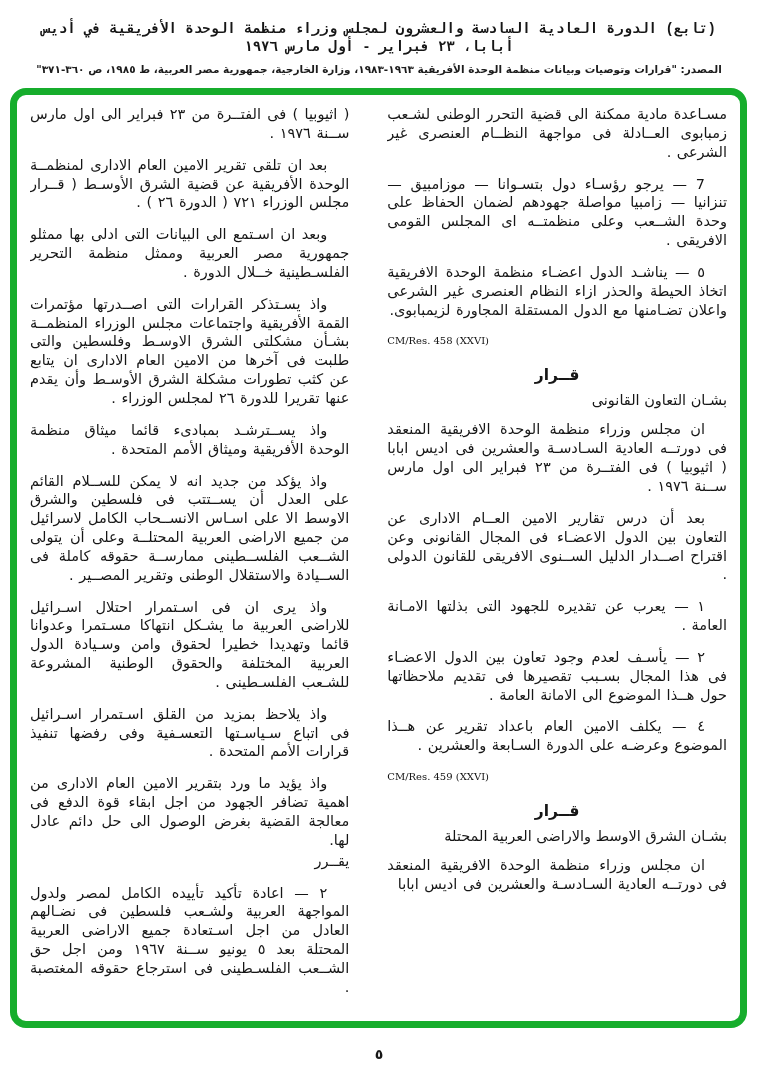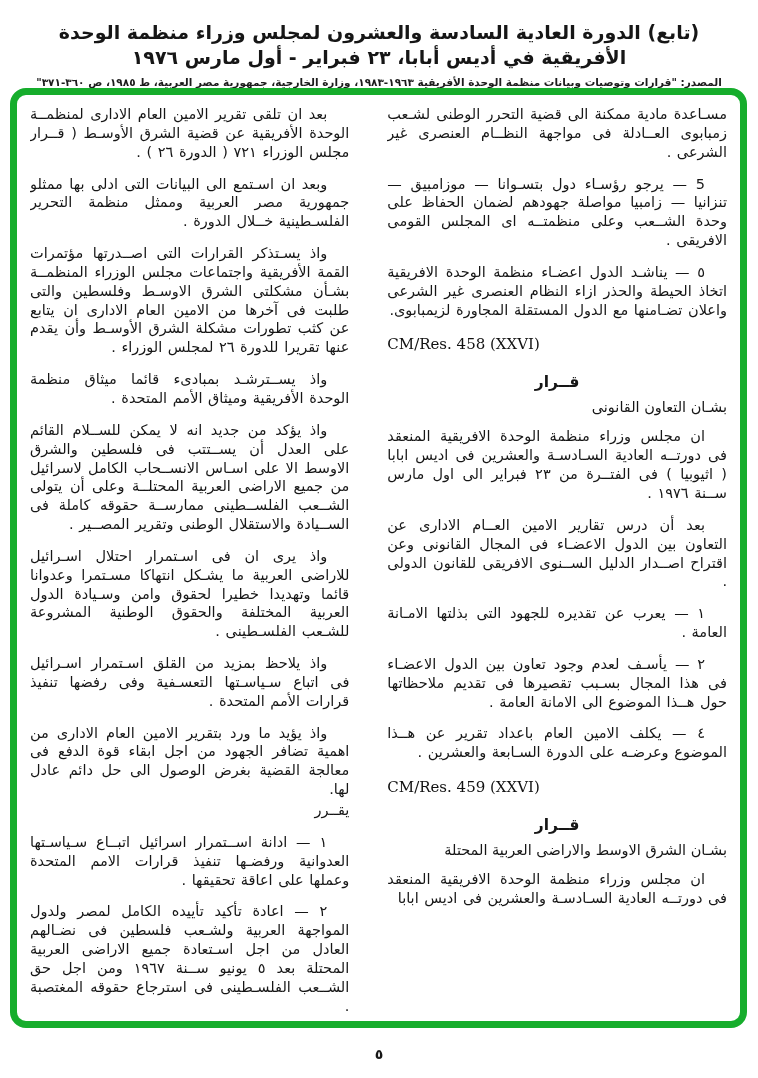--- a/index.html
+++ b/index.html
@@ -6,22 +6,23 @@
   body {
     width:758px; height:1078px;
     background:#ffffff;
     color:#161616;
     font-family:"DejaVu Sans", sans-serif;
     position:relative;
     overflow:hidden;
   }
   .header { text-align:center; padding-top:20px; direction:rtl; }
   .header-title {
-    font-size:19px; font-weight:bold; line-height:1.3;
+    font-size:14px; font-weight:bold; line-height:1.3;
     margin:0 14px;
+    font-family:Liberation Mono, monospace;
   }
   .header-source {
     font-size:10.5px; font-weight:bold; margin-top:7px; color:#1c1c1c;
   }
   .frame {
     position:absolute; left:10px; top:88px;
     width:737px; height:940px;
     border:7px solid #16ad2c;
     border-radius:16px;
     box-sizing:border-box;
@@ -37,21 +38,21 @@
     font-size:14.5px; line-height:1.3;
     text-align:justify;
     margin:0 0 13px 0;
     text-indent:22px;
     word-spacing:1px;
   }
   p.noindent { text-indent:0; }
   .res-id {
     direction:ltr; text-align:left;
     font-family:"DejaVu Serif", serif;
-    font-size:15px; color:#111;
+    font-size:10px; color:#111;
     margin:16px 0 10px 0;
   }
   .heading {
     text-align:center; font-weight:bold;
     font-size:15.5px; margin:20px 0 8px 0;
   }
   .subheading {
     text-align:right; font-weight:normal;
     font-size:14.5px; margin:0 0 12px 0;
   }
@@ -67,46 +68,46 @@
 <div class="header">
   <div class="header-title">(تابع) الدورة العادية السادسة والعشرون لمجلس وزراء منظمة الوحدة الأفريقية في أديس أبابا، ٢٣ فبراير - أول مارس ١٩٧٦</div>
   <div class="header-source">المصدر: "قرارات وتوصيات وبيانات منظمة الوحدة الأفريقية ١٩٦٣-١٩٨٣، وزارة الخارجية، جمهورية مصر العربية، ط ١٩٨٥، ص ٣٦٠-٣٧١"</div>
 </div>
 
 <div class="frame">
   <div class="cols">
 
     <div class="col col-right">
       <p class="body noindent">مسـاعدة مادية ممكنة الى قضية التحرر الوطنى لشـعب زمبابوى العــادلة فى مواجهة النظــام العنصرى غير الشرعى .</p>
-      <p class="body">5 — يرجو رؤسـاء دول بتسـوانا — موزامبيق — تنزانيا — زامبيا مواصلة جهودهم لضمان الحفاظ على وحدة الشــعب وعلى منظمتــه اى المجلس القومى الافريقى .</p>
+      <p class="body">7 — يرجو رؤسـاء دول بتسـوانا — موزامبيق — تنزانيا — زامبيا مواصلة جهودهم لضمان الحفاظ على وحدة الشــعب وعلى منظمتــه اى المجلس القومى الافريقى .</p>
       <p class="body">٥ — يناشـد الدول اعضـاء منظمة الوحدة الافريقية اتخاذ الحيطة والحذر ازاء النظام العنصرى غير الشرعى واعلان تضـامنها مع الدول المستقلة المجاورة لزيمبابوى.</p>
       <p class="res-id">CM/Res. 458 (XXVI)</p>
       <div class="heading">قــرار</div>
       <div class="subheading">بشـان التعاون القانونى</div>
       <p class="body">ان مجلس وزراء منظمة الوحدة الافريقية المنعقد فى دورتــه العادية السـادسـة والعشرين فى اديس ابابا ( اثيوبيا ) فى الفتــرة من ٢٣ فبراير الى اول مارس ســنة ١٩٧٦ .</p>
       <p class="body">بعد أن درس تقارير الامين العــام الادارى عن التعاون بين الدول الاعضـاء فى المجال القانونى وعن اقتراح اصــدار الدليل الســنوى الافريقى للقانون الدولى .</p>
       <p class="body">١ — يعرب عن تقديره للجهود التى بذلتها الامـانة العامة .</p>
       <p class="body">٢ — يأسـف لعدم وجود تعاون بين الدول الاعضـاء فى هذا المجال بسـبب تقصيرها فى تقديم ملاحظاتها حول هــذا الموضوع الى الامانة العامة .</p>
       <p class="body">٤ — يكلف الامين العام باعداد تقرير عن هــذا الموضوع وعرضـه على الدورة السـابعة والعشرين .</p>
       <p class="res-id">CM/Res. 459 (XXVI)</p>
       <div class="heading">قــرار</div>
       <div class="subheading">بشـان الشرق الاوسط والاراضى العربية المحتلة</div>
       <p class="body">ان مجلس وزراء منظمة الوحدة الافريقية المنعقد فى دورتــه العادية السـادسـة والعشرين فى اديس ابابا</p>
     </div>
 
     <div class="col col-left">
+      <p class="body noindent">( اثيوبيا ) فى الفتــرة من ٢٣ فبراير الى اول مارس ســنة ١٩٧٦ .</p>
       <p class="body">بعد ان تلقى تقرير الامين العام الادارى لمنظمــة الوحدة الأفريقية عن قضية الشرق الأوسـط ( قــرار مجلس الوزراء ٧٢١ ( الدورة ٢٦ ) .</p>
       <p class="body">وبعد ان اسـتمع الى البيانات التى ادلى بها ممثلو جمهورية مصر العربية وممثل منظمة التحرير الفلسـطينية خــلال الدورة .</p>
       <p class="body">واذ يسـتذكر القرارات التى اصــدرتها مؤتمرات القمة الأفريقية واجتماعات مجلس الوزراء المنظمــة بشـأن مشكلتى الشرق الاوسـط وفلسطين والتى طلبت فى آخرها من الامين العام الادارى ان يتابع عن كثب تطورات مشكلة الشرق الأوسـط وأن يقدم عنها تقريرا للدورة ٢٦ لمجلس الوزراء .</p>
       <p class="body">واذ يســترشـد بمبادىء قائما ميثاق منظمة الوحدة الأفريقية وميثاق الأمم المتحدة .</p>
       <p class="body">واذ يؤكد من جديد انه لا يمكن للســلام القائم على العدل أن يســتتب فى فلسطين والشرق الاوسط الا على اسـاس الانســحاب الكامل لاسرائيل من جميع الاراضى العربية المحتلــة وعلى أن يتولى الشــعب الفلســطينى ممارســة حقوقه كاملة فى الســيادة والاستقلال الوطنى وتقرير المصــير .</p>
       <p class="body">واذ يرى ان فى اسـتمرار احتلال اسـرائيل للاراضى العربية ما يشـكل انتهاكا مسـتمرا وعدوانا قائما وتهديدا خطيرا لحقوق وامن وسـيادة الدول العربية المختلفة والحقوق الوطنية المشروعة للشـعب الفلسـطينى .</p>
       <p class="body">واذ يلاحظ بمزيد من القلق اسـتمرار اسـرائيل فى اتباع سـياسـتها التعسـفية وفى رفضها تنفيذ قرارات الأمم المتحدة .</p>
       <p class="body" style="margin-bottom:2px;">واذ يؤيد ما ورد بتقرير الامين العام الادارى من اهمية تضافر الجهود من اجل ابقاء قوة الدفع فى معالجة القضية بغرض الوصول الى حل دائم عادل لها.</p>
       <p class="body noindent">يقــرر</p>
-      <p class="body">١ — ادانة اســتمرار اسرائيل اتبــاع سـياسـتها العدوانية ورفضـها تنفيذ قرارات الامم المتحدة وعملها على اعاقة تحقيقها .</p>
       <p class="body">٢ — اعادة تأكيد تأييده الكامل لمصر ولدول المواجهة العربية ولشـعب فلسطين فى نضـالهم العادل من اجل اسـتعادة جميع الاراضى العربية المحتلة بعد ٥ يونيو ســنة ١٩٦٧ ومن اجل حق الشــعب الفلسـطينى فى استرجاع حقوقه المغتصبة .</p>
     </div>
 
   </div>
 </div>
 
 <div class="page-number">٥</div>
 
 </body></html>

